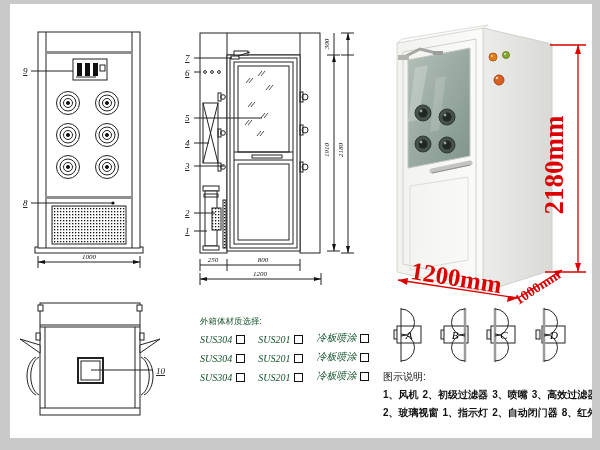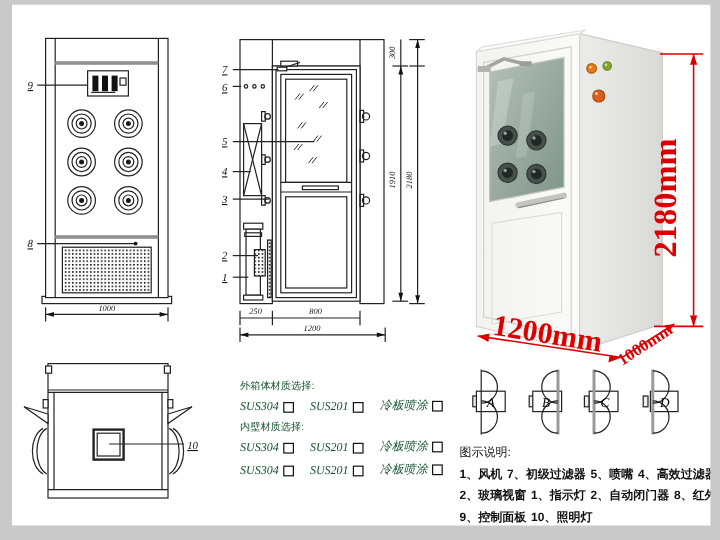--- a/index.html
+++ b/index.html
@@ -394,21 +394,20 @@
         </span>
       <span class="mat-opt">
           <span class="lbl">SUS201</span>
           <span class="cbx"></span>
         </span>
       <span class="mat-opt">
           <span class="lbl">冷板喷涂</span>
           <span class="cbx"></span>
         </span>
     </div>
-    <p class="mat-title">内壁材质选择:</p>
     <div class="mat-row">
       <span class="mat-opt">
           <span class="lbl">SUS304</span>
           <span class="cbx"></span>
         </span>
       <span class="mat-opt">
           <span class="lbl">SUS201</span>
           <span class="cbx"></span>
         </span>
       <span class="mat-opt">
@@ -429,30 +428,26 @@
           <span class="lbl">冷板喷涂</span>
           <span class="cbx"></span>
         </span>
     </div>
   </div>
 
   <div class="abs legend">
     <p class="lg-title">图示说明:</p>
     <div class="lg-line">
       <span>1、风机</span>
-      <span>7、初级过滤器</span>
-      <span>5、喷嘴</span>
-      <span>4、高效过滤器</span>
+      <span>2、初级过滤器</span>
+      <span>3、喷嘴</span>
+      <span>3、高效过滤器</span>
     </div>
     <div class="lg-line">
       <span>2、玻璃视窗</span>
       <span>1、指示灯</span>
       <span>2、自动闭门器</span>
       <span>8、红外线感应器</span>
     </div>
-    <div class="lg-line">
-      <span>9、控制面板</span>
-      <span>10、照明灯</span>
-    </div>
   </div>
 
   <div class="frame"></div>
 </div>
 
 </body></html>

